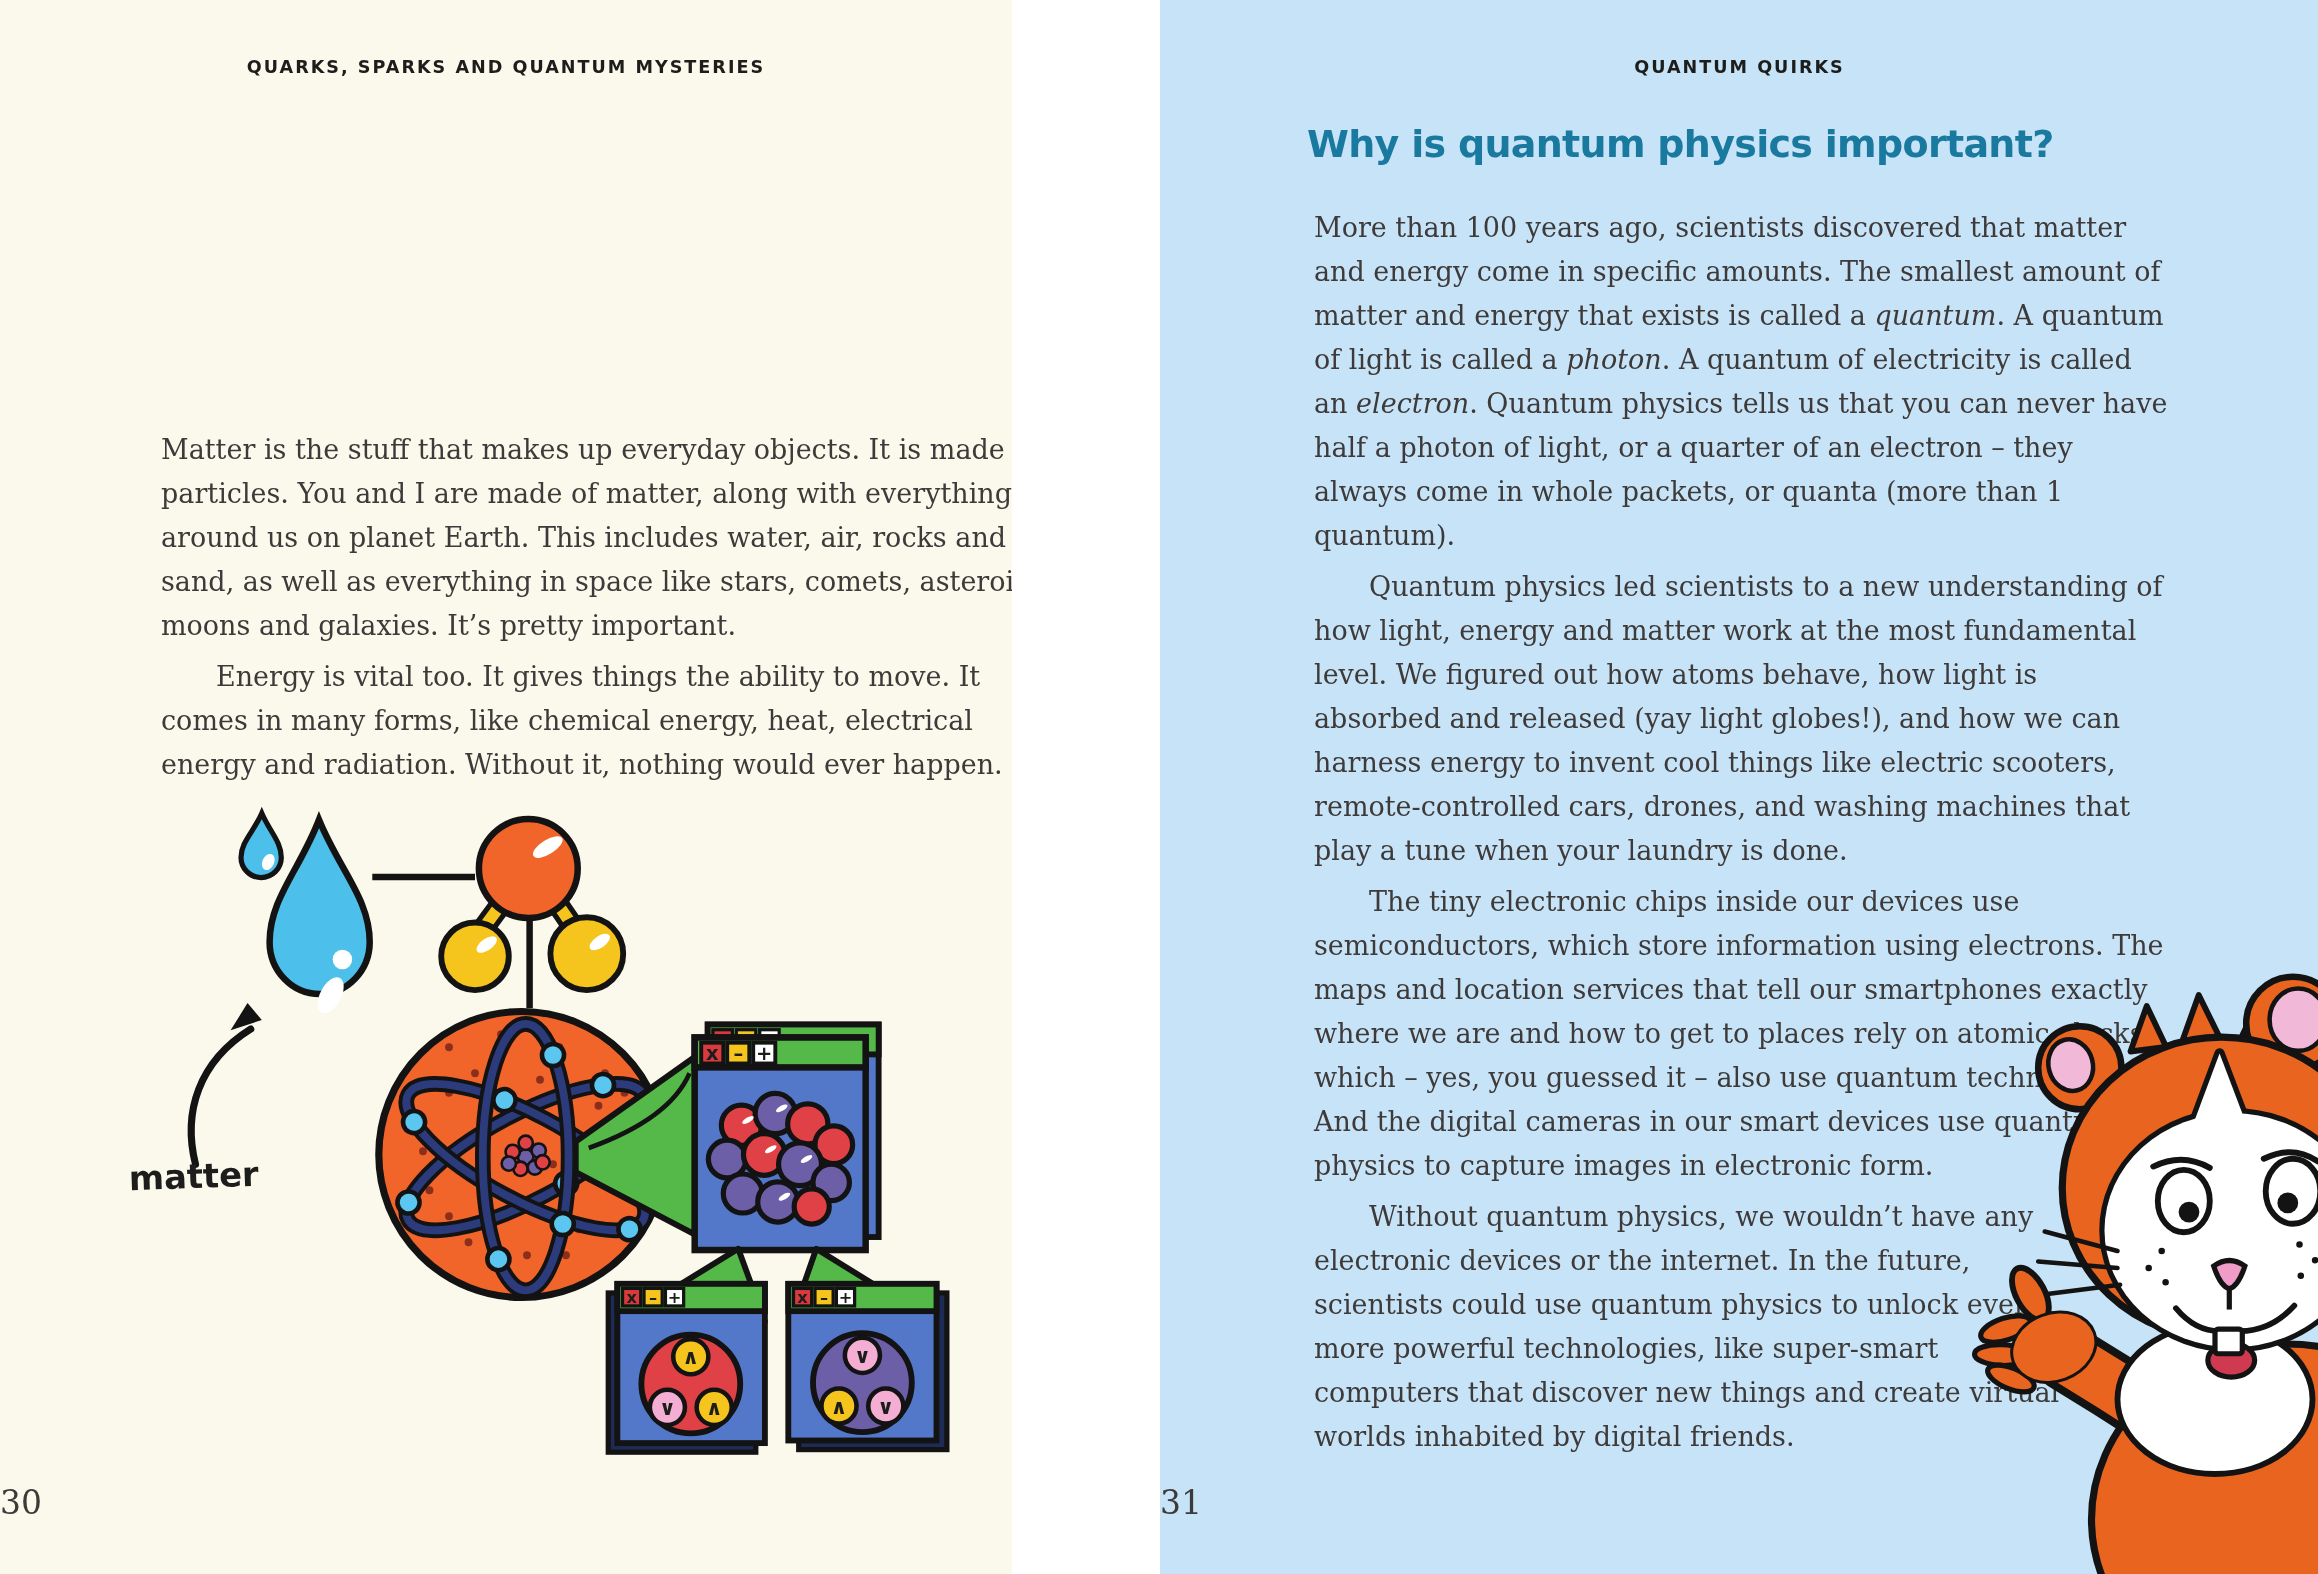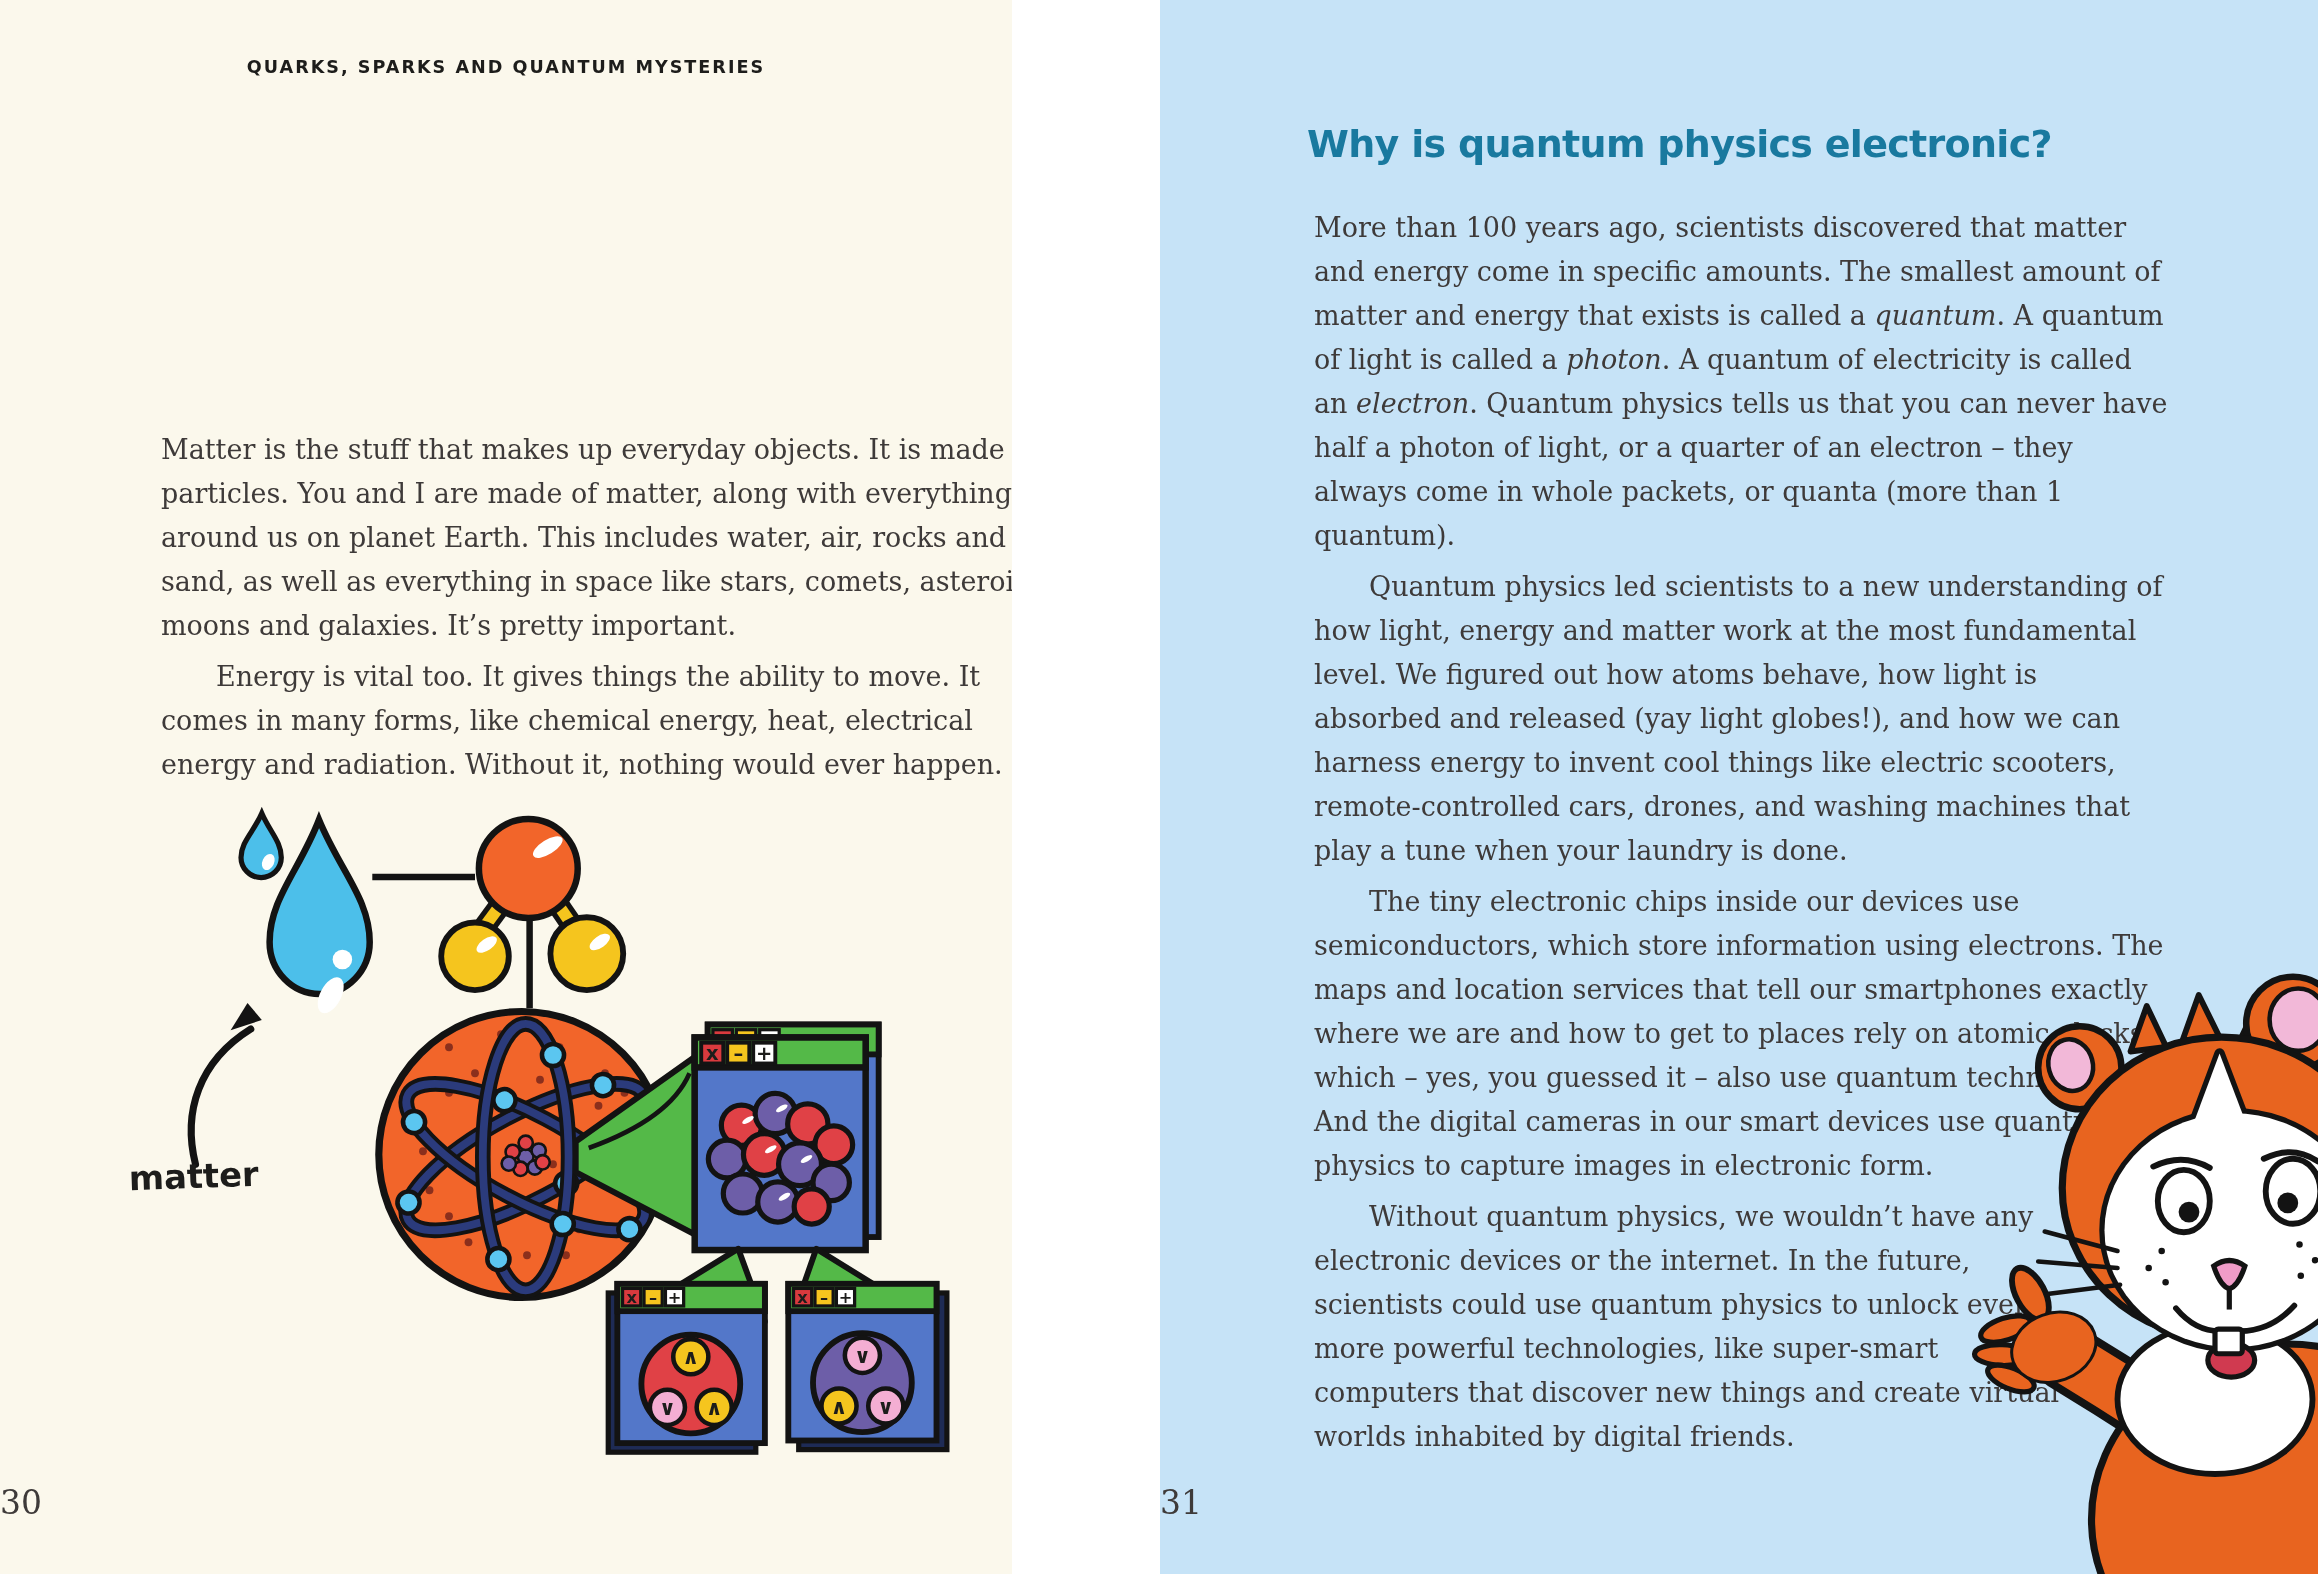--- a/index.html
+++ b/index.html
@@ -252,22 +252,23 @@
 
       <path d="M 170 560 C 150 480 175 402 255 352" fill="none" stroke="#131313" stroke-width="11" stroke-linecap="round"></path>
       <polygon points="272,338 224,354 250,312" fill="#131313"></polygon>
       <text class="matter-label-text" x="68" y="600" transform="rotate(-2 68 600)">matter</text>
     </svg>
 
     <div class="page-number">30</div>
   </div>
 
   <div class="page page-right">
-
-    <div class="right-title">Why is quantum physics electronic?</div>
+    <div class="running-head">QUANTUM QUIRKS</div>
+
+    <div class="right-title">Why is quantum physics important?</div>
 
     <div class="right-body body-copy">
       <p><span>More than 100 years ago, scientists discovered that matter and energy come in specific amounts. The smallest amount of matter and energy that exists is called a </span><span class="seg-italic">quantum</span><span>. A quantum of light is called a </span><span class="seg-italic">photon</span><span>. A quantum of electricity is called an </span><span class="seg-italic">electron</span><span>. Quantum physics tells us that you can never have half a photon of light, or a quarter of an electron – they always come in whole packets, or quanta (more than 1 quantum).</span></p>
       <p class="indent">Quantum physics led scientists to a new understanding of how light, energy and matter work at the most fundamental level. We figured out how atoms behave, how light is absorbed and released (yay light globes!), and how we can harness energy to invent cool things like electric scooters, remote-controlled cars, drones, and washing machines that play a tune when your laundry is done.</p>
       <p class="indent">The tiny electronic chips inside our devices use semiconductors, which store information using electrons. The maps and location services that tell our smartphones exactly where we are and how to get to places rely on atomic clocks, which – yes, you guessed it – also use quantum technologies. And the digital cameras in our smart devices use quantum physics to capture images in electronic form.</p>
       <p class="indent narrow">Without quantum physics, we wouldn’t have any electronic devices or the internet. In the future, scientists could use quantum physics to unlock even more powerful technologies, like super-smart computers that discover new things and create virtual worlds inhabited by digital friends.</p>
     </div>
 
     <svg class="guinea-pig" viewBox="0 0 640 930">
 

